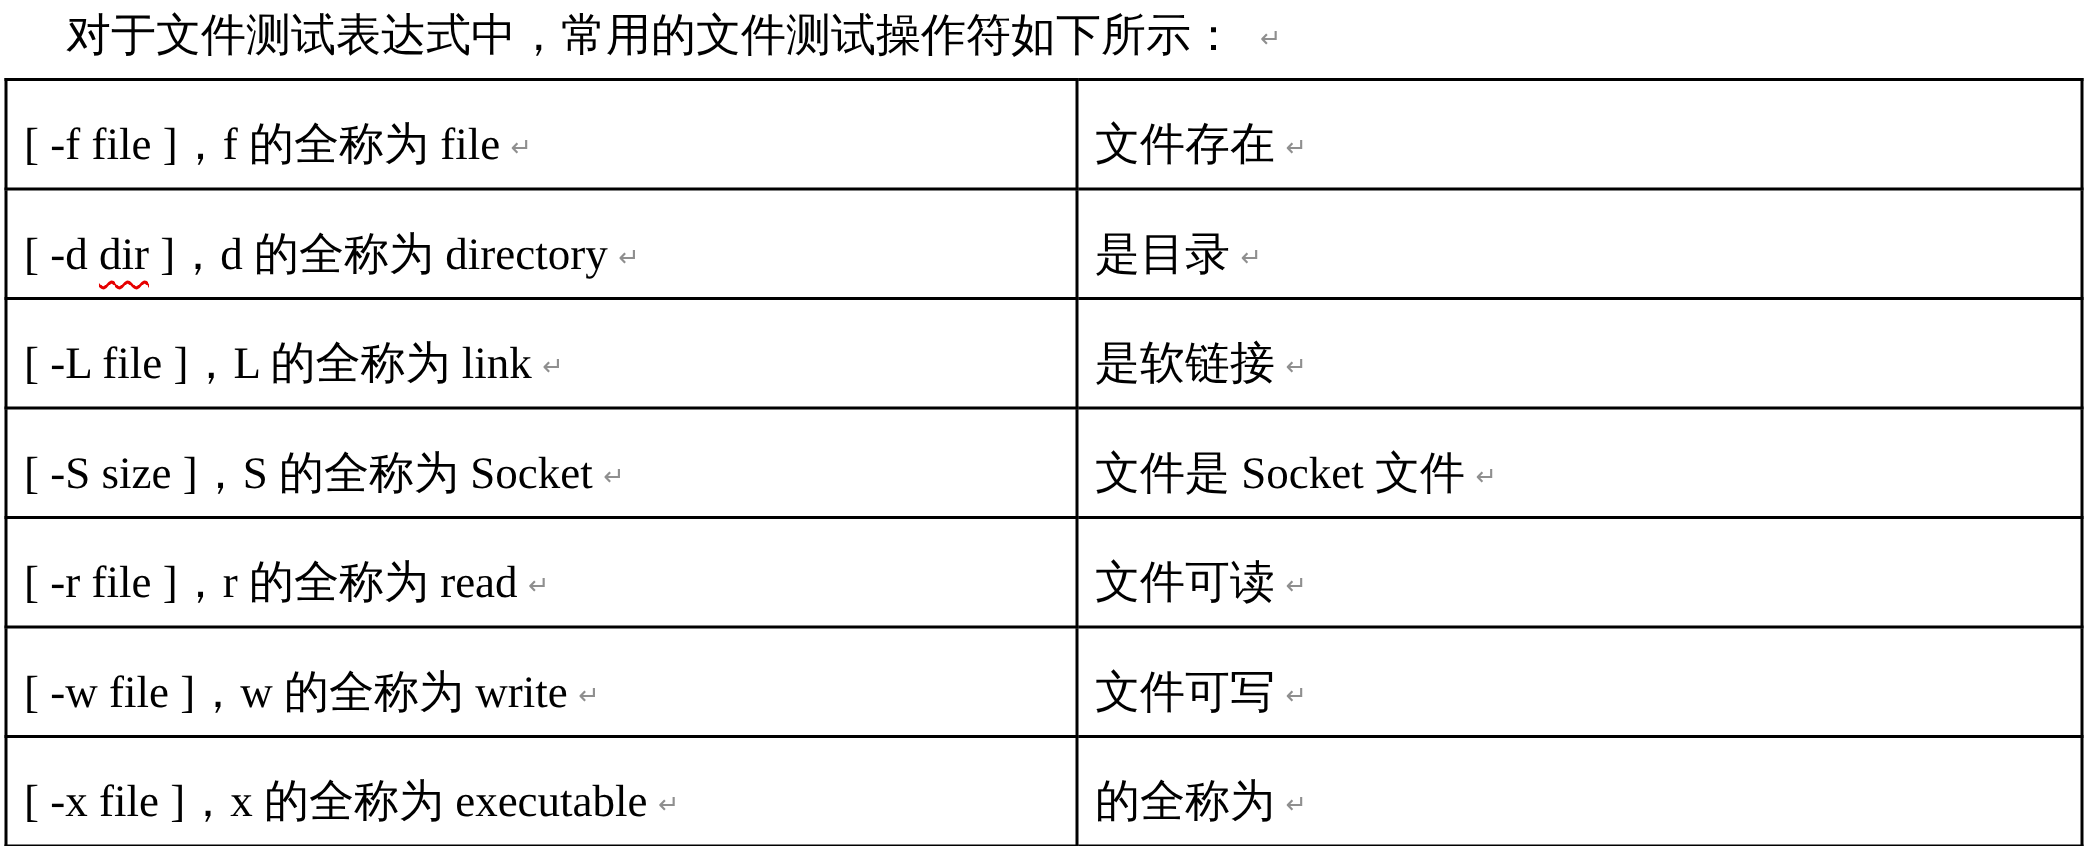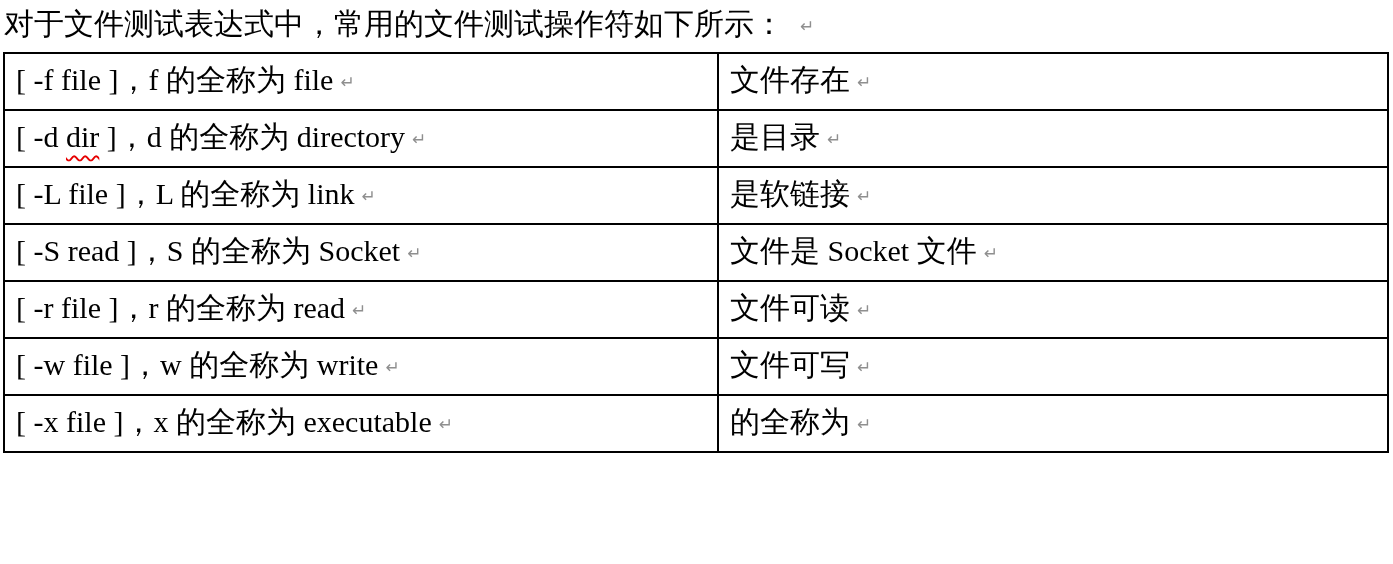--- a/index.html
+++ b/index.html
@@ -13,20 +13,21 @@
   .doc {
     font-family: "Liberation Serif", "DejaVu Serif", serif;
     color: #000000;
     width: 1393px;
   }
   .heading {
     font-size: 30px;
     line-height: 1.25;
     padding: 5px 12px 0 4px;
     white-space: nowrap;
+    margin-left: 40px;
   }
   .pmark {
     font-family: "DejaVu Sans", sans-serif;
     font-size: 17px;
     color: #8f8f8f;
     margin-left: 7px;
     vertical-align: 2px;
   }
   .heading .pmark {
     margin-left: 16px;
@@ -34,21 +35,21 @@
   table.optable {
     border-collapse: collapse;
     table-layout: fixed;
     width: 1386px;
     margin: 9px 0 0 3px;
   }
   table.optable td {
     border: 2px solid #000000;
     height: 53px;
     font-size: 30px;
-    padding: 0 8px 2px 11px;
+    padding: 16px 8px 2px 11px;
     vertical-align: middle;
     white-space: nowrap;
     overflow: hidden;
   }
   td.col-operator { width: 693px; }
   .u-word {
     text-decoration-color: #000000;
     text-decoration-thickness: 2px;
     text-underline-offset: 4px;
   }
@@ -73,21 +74,21 @@
       </tr>
       <tr>
         <td class="col-operator"><span>[ -d </span><span class="u-word"><span class="spell-word">dir</span></span><span> ]，d 的全称为 directory</span><span class="pmark">↵</span></td>
         <td><span>是目录</span><span class="pmark">↵</span></td>
       </tr>
       <tr>
         <td class="col-operator"><span>[ -L file ]，L 的全称为 link</span><span class="u-word"><span class="spell-word"></span></span><span></span><span class="pmark">↵</span></td>
         <td><span>是软链接</span><span class="pmark">↵</span></td>
       </tr>
       <tr>
-        <td class="col-operator"><span>[ -S read ]，S 的全称为 Socket</span><span class="u-word"><span class="spell-word"></span></span><span></span><span class="pmark">↵</span></td>
+        <td class="col-operator"><span>[ -S size ]，S 的全称为 Socket</span><span class="u-word"><span class="spell-word"></span></span><span></span><span class="pmark">↵</span></td>
         <td><span>文件是 Socket 文件</span><span class="pmark">↵</span></td>
       </tr>
       <tr>
         <td class="col-operator"><span>[ -r file ]，r 的全称为 read</span><span class="u-word"><span class="spell-word"></span></span><span></span><span class="pmark">↵</span></td>
         <td><span>文件可读</span><span class="pmark">↵</span></td>
       </tr>
       <tr>
         <td class="col-operator"><span>[ -w file ]，w 的全称为 write</span><span class="u-word"><span class="spell-word"></span></span><span></span><span class="pmark">↵</span></td>
         <td><span>文件可写</span><span class="pmark">↵</span></td>
       </tr>

